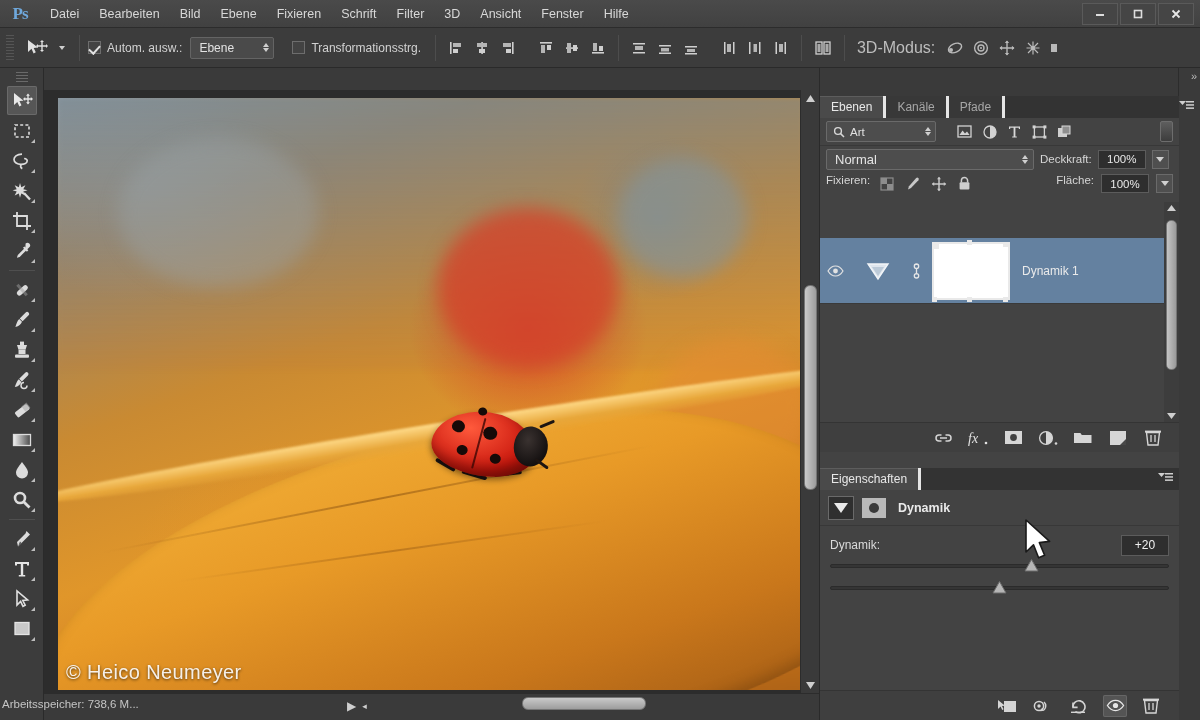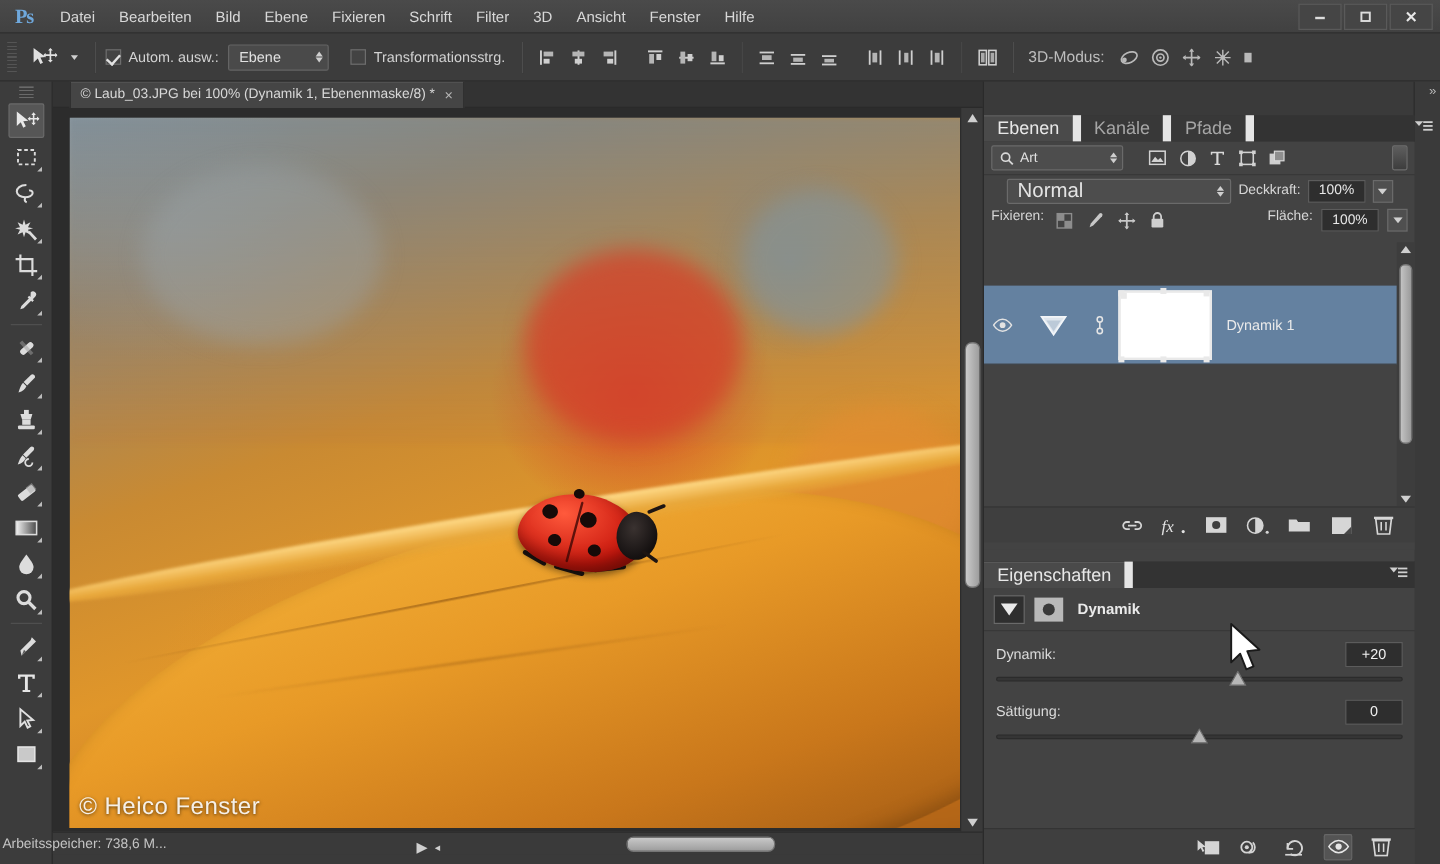--- a/index.html
+++ b/index.html
@@ -58,21 +58,21 @@
   }
   .stepper { display:flex; flex-direction:column; gap:1px; margin-left:8px; }
   .stepper i { border-left:3px solid transparent; border-right:3px solid transparent; }
   .stepper .up { border-bottom:4px solid #cfcfcf; }
   .stepper .dn { border-top:4px solid #cfcfcf; }
   .align-group { display:flex; gap:2px; align-items:center; }
   .ibtn {
     width:24px; height:24px; display:flex; align-items:center; justify-content:center;
     border-radius:2px;
   }
-  .mode3d { color:#bdbdbd; font-size:13px; margin:0 8px 0 4px; white-space:nowrap; }
+  .mode3d { color:#bdbdbd; font-size:16px; margin:0 8px 0 4px; white-space:nowrap; }
 
   
   .toolbar {
     position:absolute; left:0; top:68px; width:44px; height:652px;
     background:#3c3c3c; border-right:1px solid #2a2a2a;
     display:flex; flex-direction:column; align-items:center;
   }
   .tb-grip { width:12px; height:10px; margin:4px 0 4px 0;
     background:repeating-linear-gradient(#6a6a6a,#6a6a6a 1px,#3c3c3c 1px,#3c3c3c 3px); }
   .tool {
@@ -171,40 +171,40 @@
   .status-arrows { position:absolute; top:699px; display:flex; gap:6px; align-items:center; color:#cfcfcf; }
 
   
   .panels { position:absolute; left:819px; top:68px; width:381px; height:652px; background:#3a3a3a;
     border-left:1px solid #2a2a2a; }
   .panel-collapse { position:absolute; right:4px; top:2px; color:#b9b9b9; font-size:11px; letter-spacing:-1px; }
 
   .pnl-tabs { position:absolute; left:0; top:28px; width:359px; height:22px;
     background:#333; display:flex; align-items:flex-end; }
   .pnl-tab { height:22px; padding:0 11px; display:flex; align-items:center; color:#a6a6a6;
-    font-size:15px; background:#383838; border-right:7px solid #e5e5e5; }
+    font-size:12px; background:#383838; border-right:3px solid #e5e5e5; }
   .pnl-tab.active { background:#4a4a4a; color:#e8e8e8; box-shadow:inset 0 1px 0 #5d5d5d; }
   .pnl-menu { position:absolute; right:6px; top:31px; width:16px; height:14px; }
 
   .layers-body { position:absolute; left:0; top:50px; width:359px; height:350px; background:#434343; }
 
   .filter-row { position:absolute; left:0; top:0; width:359px; height:28px;
     display:flex; align-items:center; padding:0 6px; border-bottom:1px solid #383838; }
   .kind-select { width:110px; height:21px; background:#4d4d4d; border:1px solid #6a6a6a;
     border-radius:2px; display:flex; align-items:center; padding:0 4px 0 6px; gap:5px;
     color:#e0e0e0; font-size:11.5px; justify-content:space-between; }
   .kind-icons { display:flex; gap:4px; margin-left:18px; }
   .toggle-sq { width:13px; height:21px; background:linear-gradient(#5e5e5e,#3d3d3d);
     border:1px solid #6d6d6d; border-radius:2px; margin-left:auto; }
 
   .blend-row { position:absolute; left:0; top:28px; width:359px; height:26px;
     display:flex; align-items:center; padding:0 6px; gap:6px; }
-  .blend-select { width:187px; height:21px; background:#4d4d4d; border:1px solid #6a6a6a;
+  .blend-select { width:208px; height:21px; background:#4d4d4d; border:1px solid #6a6a6a;
     border-radius:2px; display:flex; align-items:center; justify-content:space-between;
-    padding:0 5px 0 8px; color:#e4e4e4; font-size:17px;margin-left:13px; }
+    padding:0 5px 0 8px; color:#e4e4e4; font-size:13px; }
   .lbl { color:#d6d6d6; font-size:11.5px; white-space:nowrap; }
   .num-field { height:19px; min-width:48px; background:#2e2e2e; border:1px solid #5c5c5c;
     color:#e8e8e8; font-size:11.5px; display:flex; align-items:center; justify-content:center; }
   .small-dd { width:17px; height:19px; background:#4f4f4f; border:1px solid #6a6a6a;
     display:flex; align-items:center; justify-content:center; }
 
   .lock-row { position:absolute; left:0; top:56px; width:359px; height:26px;
     display:flex; align-items:flex-start; padding:0 6px; gap:7px; }
 
   .layer-list { position:absolute; left:0; top:73px; width:359px; height:220px; background:#434343;margin-top:47px; }
@@ -564,26 +564,20 @@
           <path d="M4 2 L4 16 L7.6 12.4 L10 17.4 L12.2 16.2 L9.8 11.5 L14.6 11 Z" fill="none" stroke="#e0e0e0" stroke-width="1.6"></path>
         </svg>
     </div>
     <div class="tool corner">
       <svg width="20" height="18" viewBox="0 0 20 18">
           <rect x="3" y="2.5" width="14" height="12" fill="#c9c9c9" stroke="#e4e4e4" stroke-width="1.3"></rect>
         </svg>
     </div>
   </div>
 
-  <div class="doc-tabbar">
-    <div class="doc-tab">
-      <span>© Laub_03.JPG bei 100% (Dynamik 1, Ebenenmaske/8) *</span>
-      <span class="tclose">×</span>
-    </div>
-  </div>
 
   <div class="canvas-wrap">
     <div class="photo">
       <div class="ph-bg"></div>
       <div class="ph-blurtop"></div>
       <div class="ph-bokeh" style="left:380px;top:110px;width:180px;height:160px;background:rgba(212,64,42,.75);"></div>
       <div class="ph-bokeh" style="left:560px;top:60px;width:130px;height:120px;background:rgba(130,150,160,.55);"></div>
       <div class="ph-bokeh" style="left:60px;top:40px;width:200px;height:150px;background:rgba(155,165,170,.4);"></div>
       <div class="ph-bokeh" style="left:600px;top:240px;width:150px;height:140px;background:rgba(226,140,50,.6);"></div>
       <div class="leaf-low"></div>
@@ -601,21 +595,21 @@
         <div class="bug-dot" style="left:32px;top:30px;width:13px;height:12px;"></div>
         <div class="bug-dot" style="left:40px;top:54px;width:11px;height:10px;"></div>
         <div class="bug-dot" style="left:64px;top:32px;width:14px;height:13px;"></div>
         <div class="bug-dot" style="left:74px;top:58px;width:11px;height:10px;"></div>
         <div class="bug-dot" style="left:56px;top:14px;width:9px;height:8px;"></div>
         <div class="bug-head"></div>
         <div class="bug-leg" style="left:118px;top:20px;width:16px;height:3px;transform:rotate(-30deg);"></div>
         <div class="bug-leg" style="left:118px;top:60px;width:16px;height:3px;transform:rotate(28deg);"></div>
       </div>
 
-      <div class="wm">© Heico Fenster</div>
+      <div class="wm">© Heico Neumeyer</div>
     </div>
   </div>
 
   <div class="vscroll">
     <div class="arrow" style="top:0">
       <svg width="9" height="7" viewBox="0 0 9 7">
           <path d="M4.5 0 L9 7 L0 7 Z" fill="#cfcfcf"></path>
         </svg>
     </div>
     <div class="vthumb"></div>
@@ -879,24 +873,20 @@
           <div class="sfield">+20</div>
         </div>
         <div class="track">
           <div class="rail"></div>
           <div class="knob" id="knob-vibrance" style="left: 194.4px;">
             <svg width="15" height="13" viewBox="0 0 15 13">
                 <path d="M7.5 0.5 L14 12 L1 12 Z" fill="#b6b6b6" stroke="#6d6d6d" stroke-width="1"></path>
               </svg>
           </div>
         </div>
-        <div class="srow">
-          <div class="slabel">Sättigung:</div>
-          <div class="sfield">0</div>
-        </div>
         <div class="track">
           <div class="rail"></div>
           <div class="knob" id="knob-saturation" style="left: 162px;">
             <svg width="15" height="13" viewBox="0 0 15 13">
                 <path d="M7.5 0.5 L14 12 L1 12 Z" fill="#b6b6b6" stroke="#6d6d6d" stroke-width="1"></path>
               </svg>
           </div>
         </div>
       </div>
 

